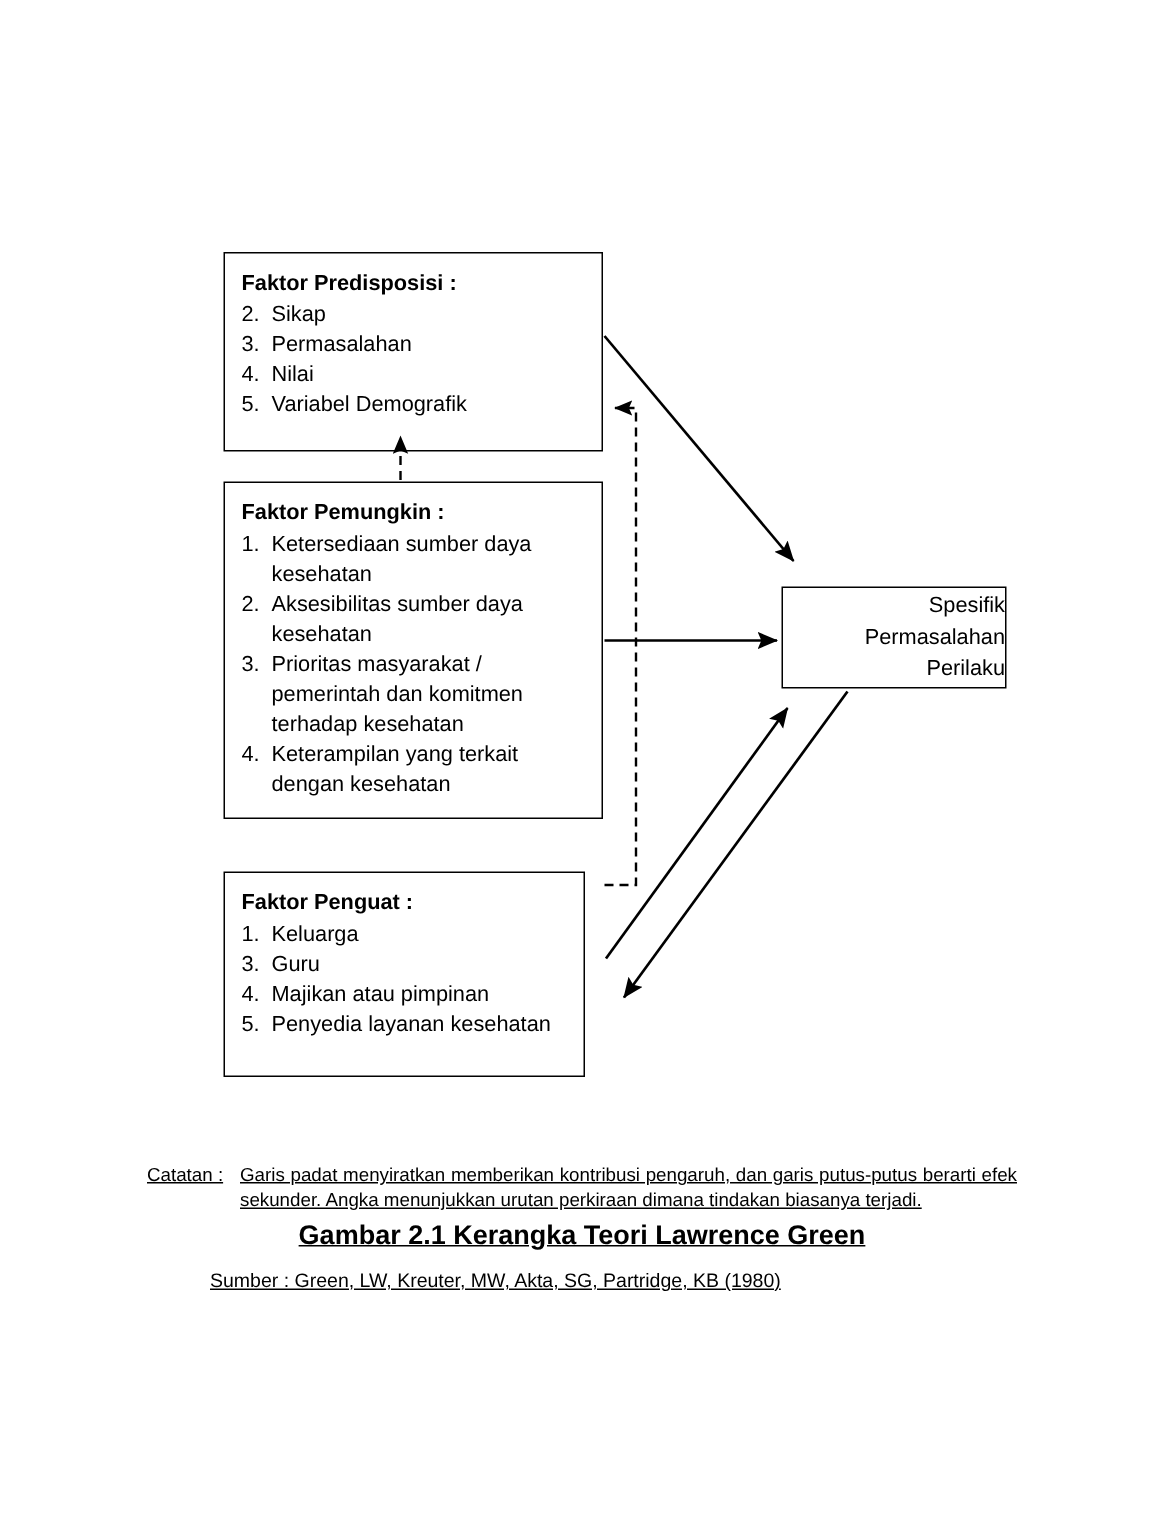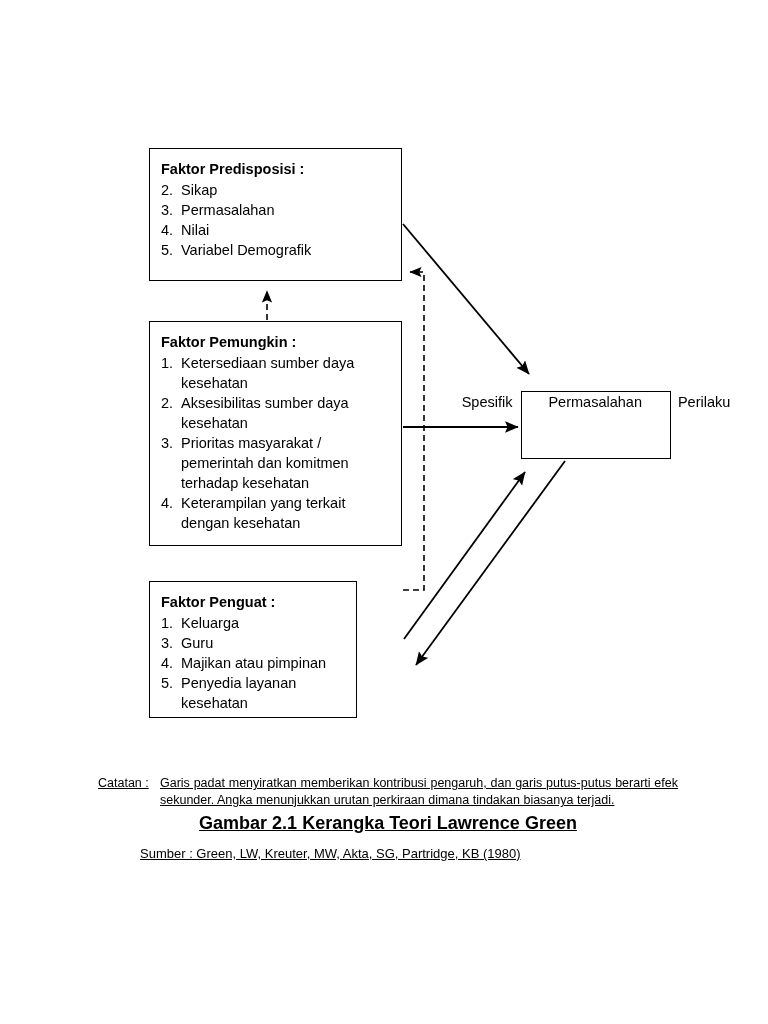--- a/index.html
+++ b/index.html
@@ -47,49 +47,48 @@
     text-indent: -20px;
     white-space: pre-line;
   }
   .box-list li .num {
     display: inline-block;
     width: 20px;
     text-indent: 0;
   }
   #box-predisposisi {
     left: 149px;
-    top: 148px;
+    top: 168px;
     width: 253px;
     height: 133px;
     padding: 10px 0 0 11px;
   }
   #box-pemungkin {
     left: 149px;
     top: 321px;
     width: 253px;
     height: 225px;
     padding: 10px 0 0 11px;
   }
   #box-penguat {
     left: 149px;
     top: 581px;
-    width: 208px;
+    width: 241px;
     height: 137px;
     padding: 10px 0 0 11px;
   }
   #box-spesifik {
     left: 521px;
     top: 391px;
     width: 150px;
     height: 68px;
     display: flex;
-    flex-direction: row;
-    align-items: flex-start;
+    flex-direction: column;
+    align-items: flex-end;
     justify-content: center;
-    gap: 36px;
   }
   #box-spesifik .line {
     font-size: 14.5px;
     line-height: 21px;
     text-align: center;
     white-space: nowrap;
   }
   .caption-block {
     position: absolute;
     left: 98px;

